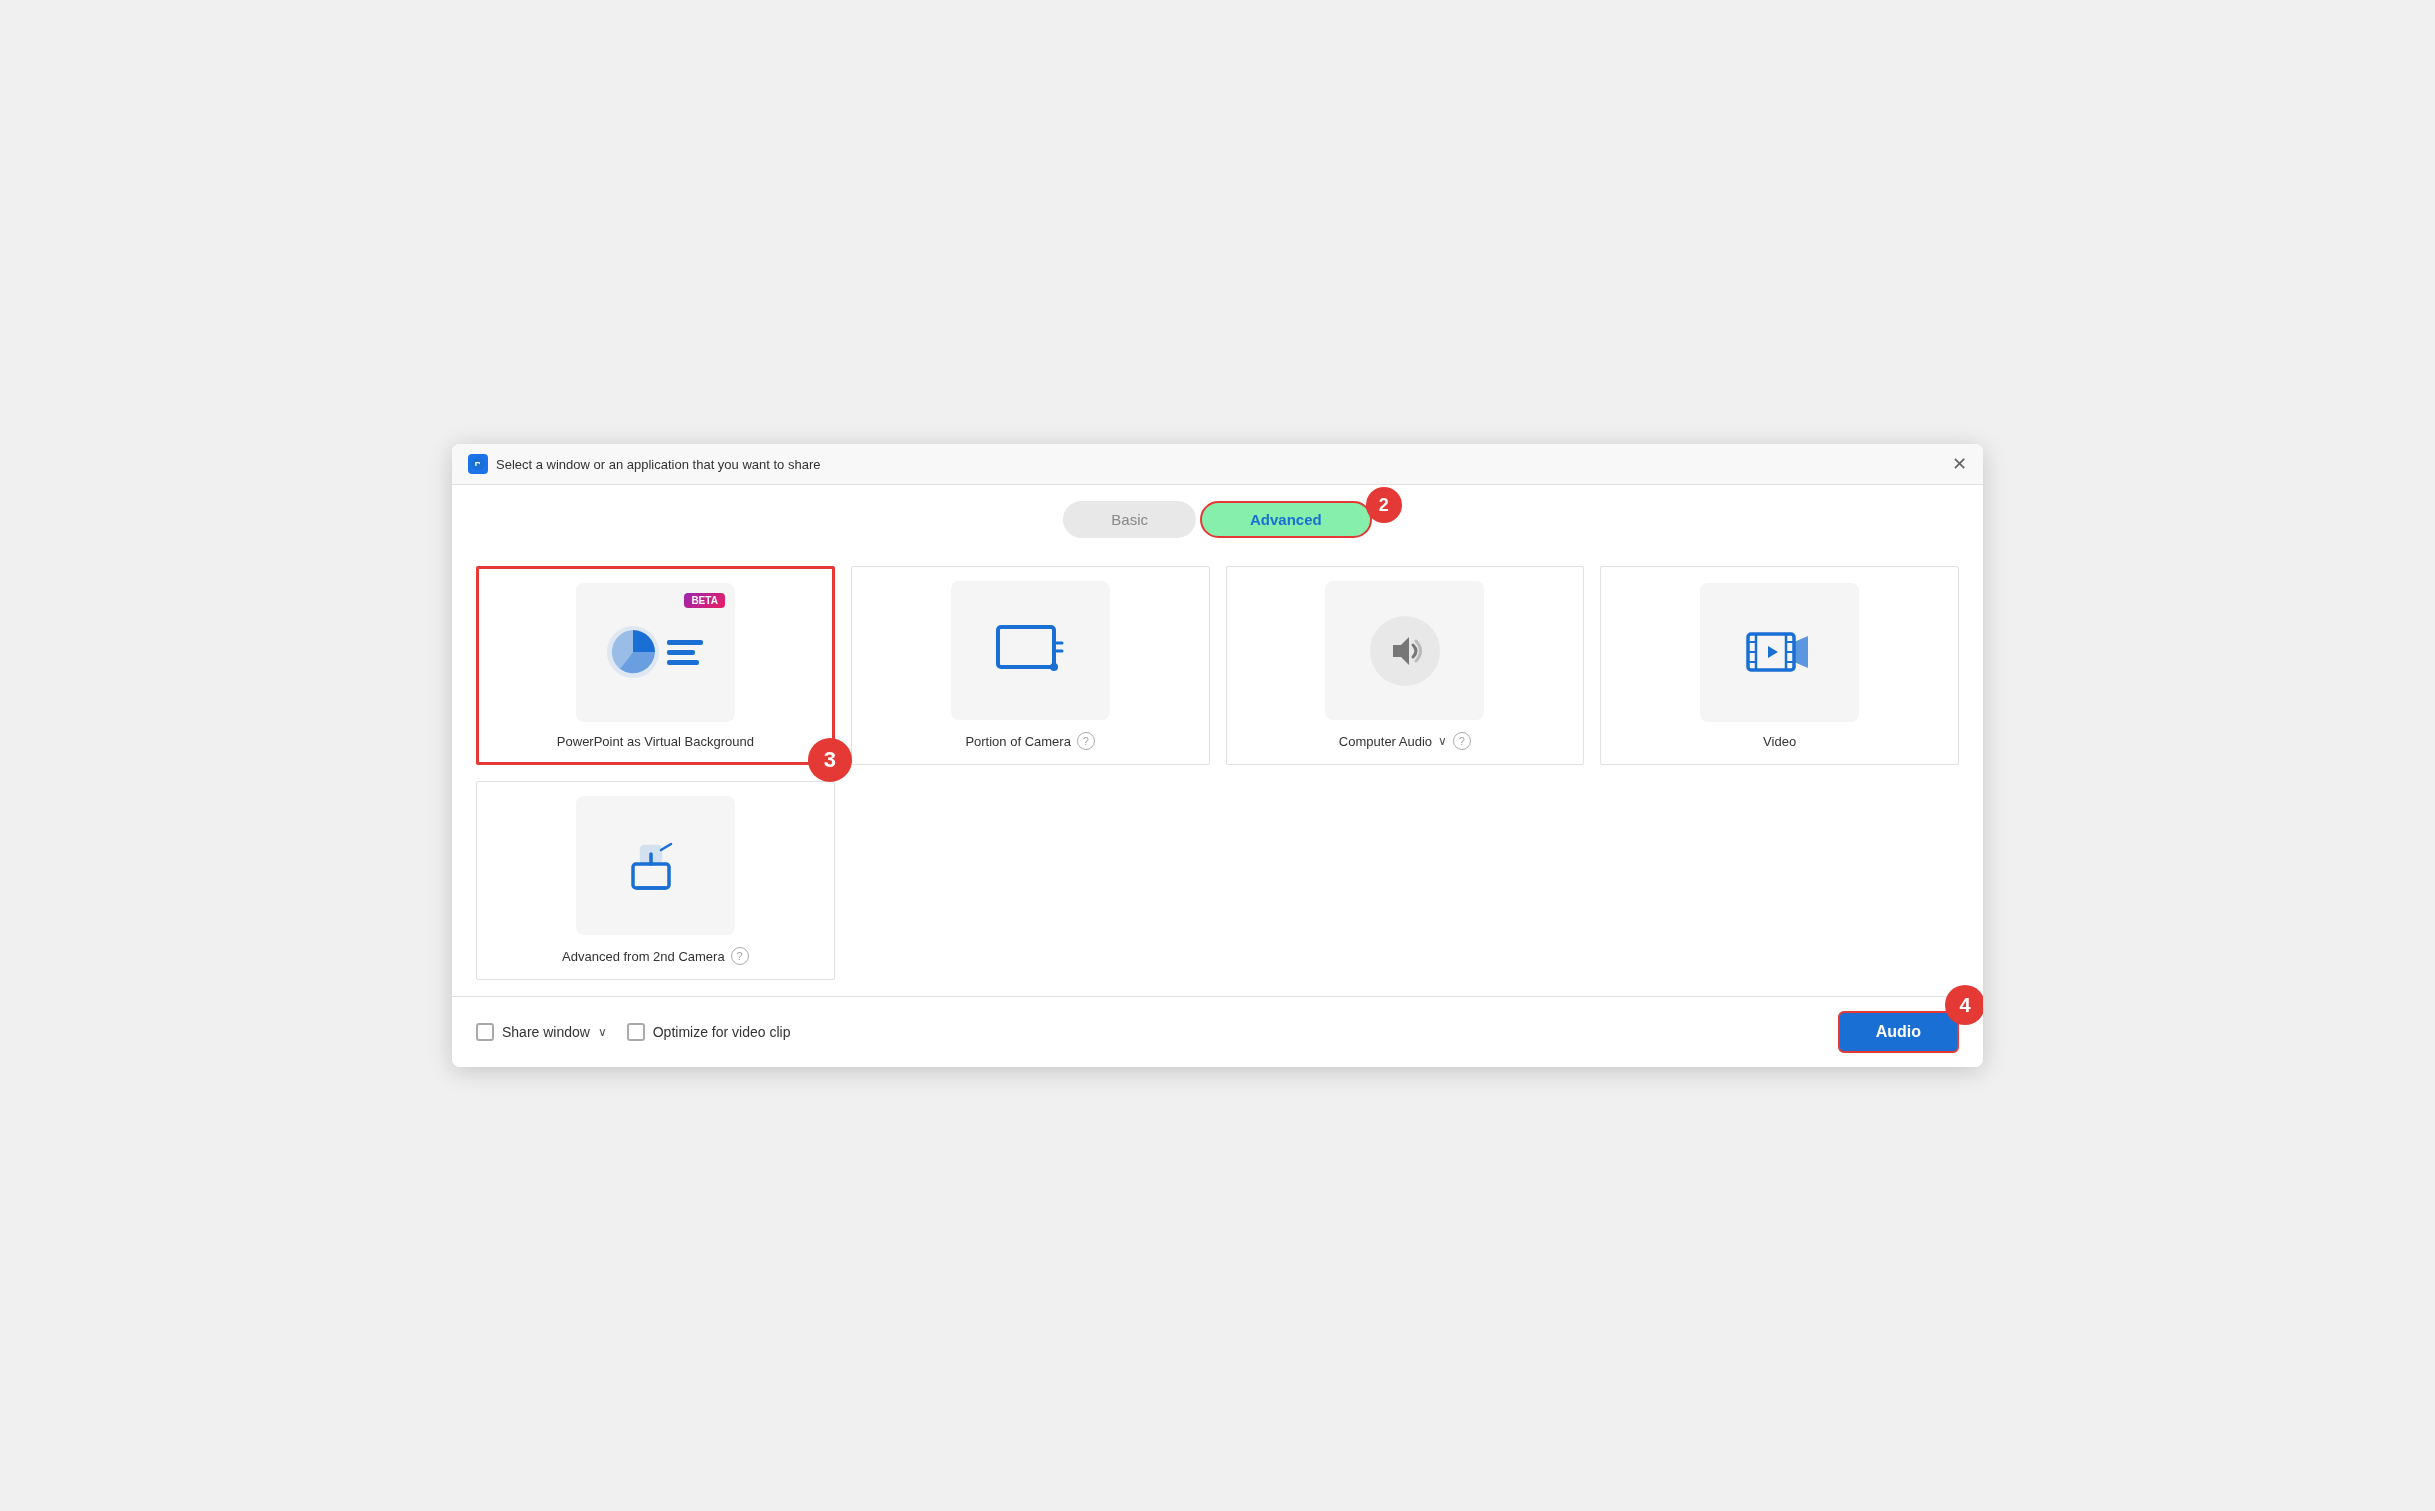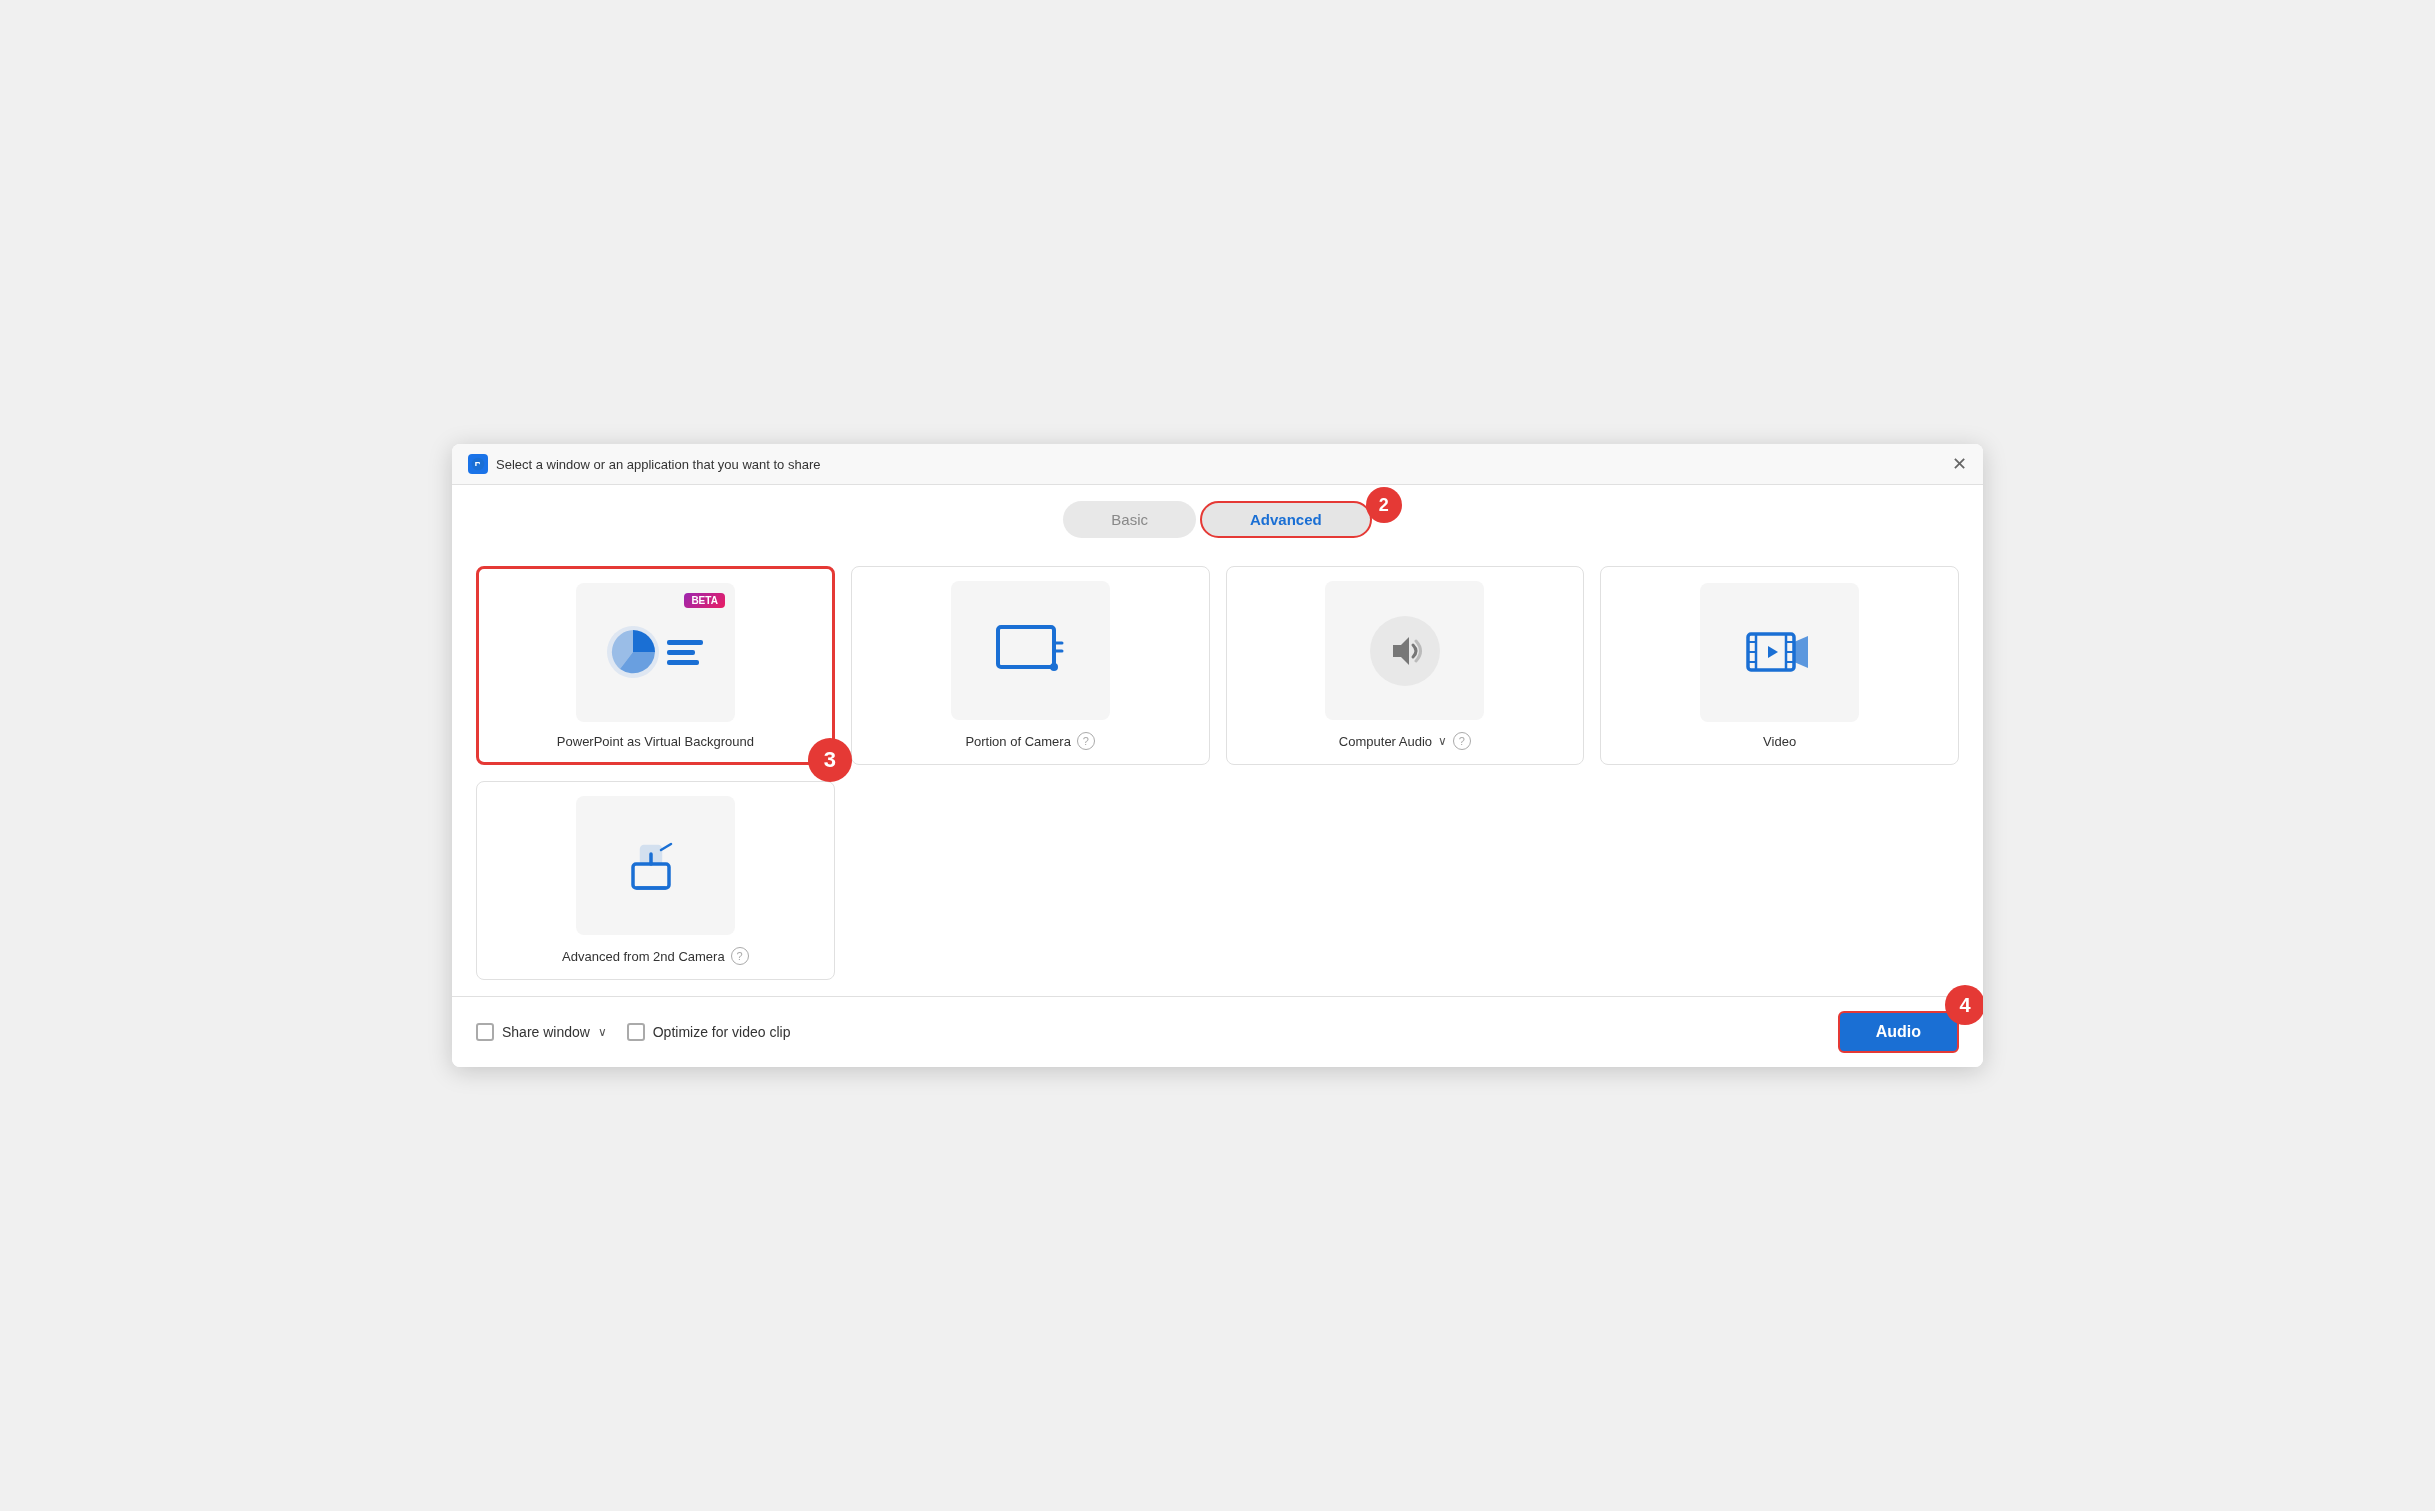--- a/index.html
+++ b/index.html
@@ -67,21 +67,21 @@
       font-size: 15px;
       font-weight: 500;
       cursor: pointer;
       border: none;
       background: transparent;
       color: #666;
     }
     .tab.active {
       color: #1a6fd4;
       font-weight: 600;
-      background: #e5e5e5;
+      background: #86efac;
       border: 2px solid #e53935;
       border-radius: 20px;
     }
     .tab.inactive {
       background: #e8e8e8;
       color: #888;
       border-radius: 20px;
     }
     .tab-wrapper {
       display: flex;
@@ -116,21 +116,21 @@
       margin-bottom: 16px;
     }
     .grid-row-2 {
       display: grid;
       grid-template-columns: repeat(4, 1fr);
       gap: 16px;
       margin-bottom: 16px;
     }
     .card {
       border: 1px solid #e0e0e0;
-      border-radius: 8px;
+      border-radius: 2px;
       padding: 2px;
       display: flex;
       flex-direction: column;
       align-items: center;
       gap: 12px;
       cursor: pointer;
       background: #fff;
       min-height: 199px;
       justify-content: center;
       position: relative;

